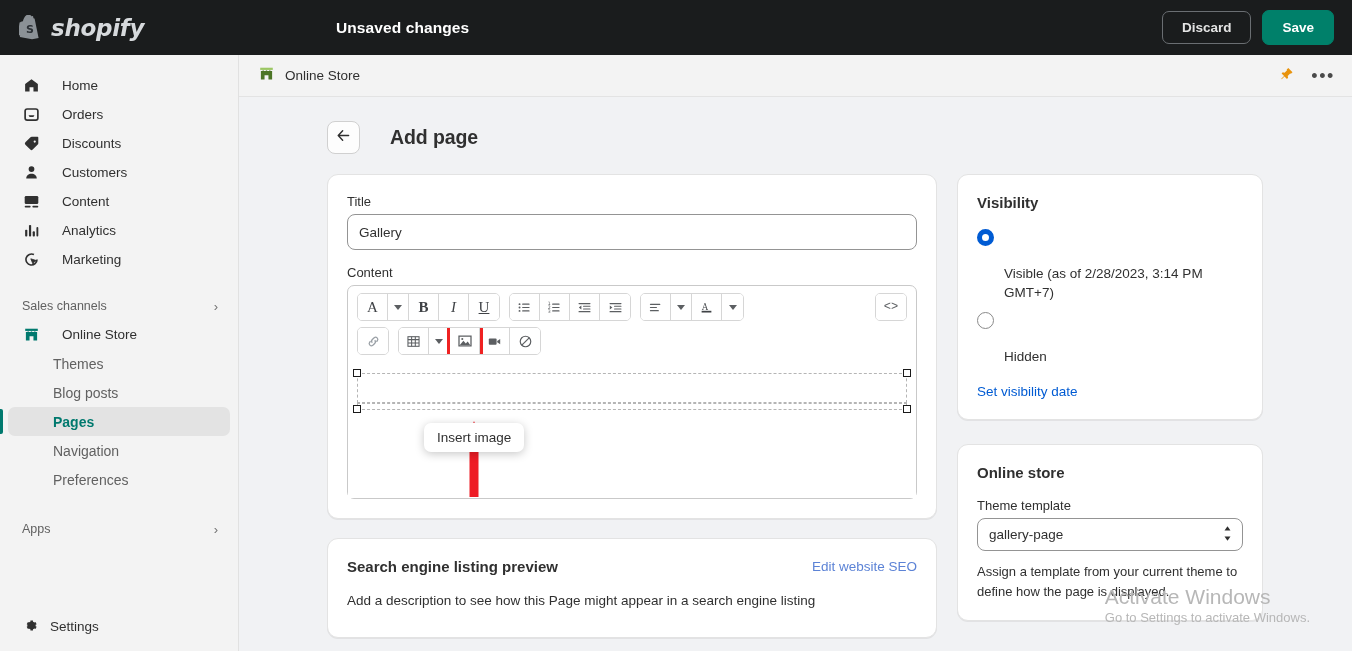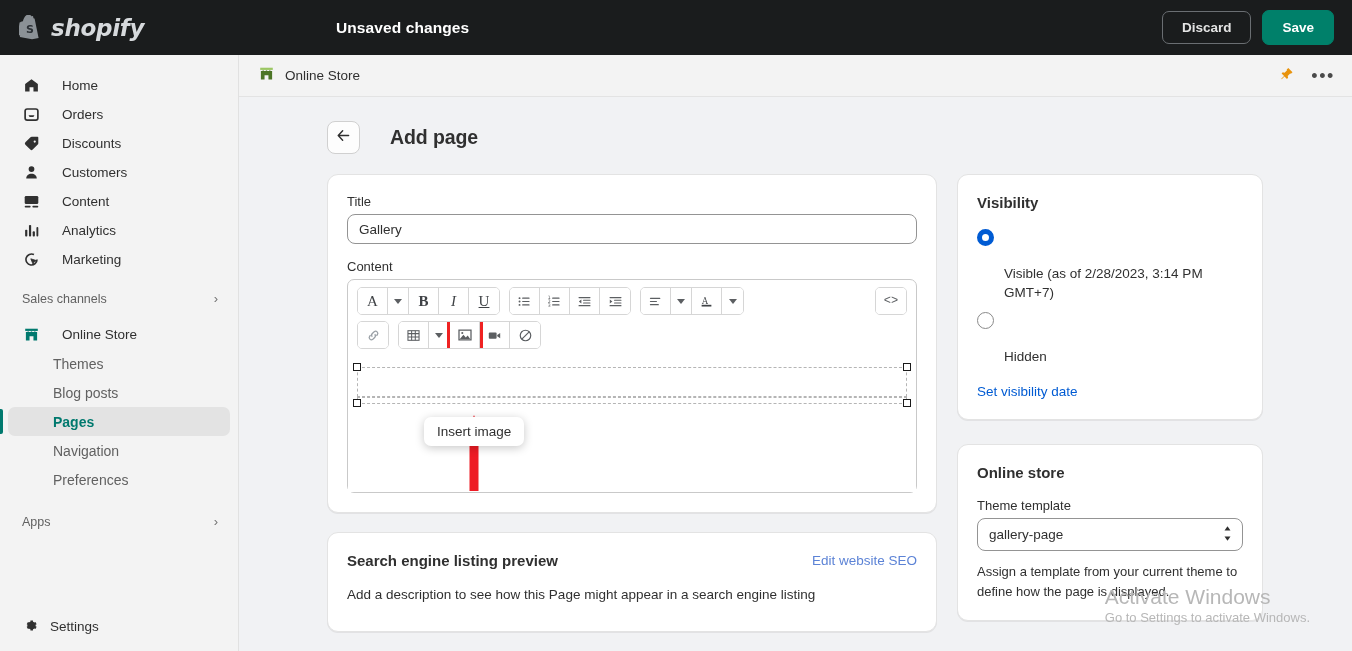--- a/index.html
+++ b/index.html
@@ -47,21 +47,21 @@
   .nav-item {
     display: flex; align-items: center; gap: 21px;
     height: 29px; margin: 0 8px; padding-left: 14px; border-radius: 7px;
     color: #303030; font-size: 13.5px; cursor: pointer; position: relative;
   }
   .nav-item .ic { width: 19px; height: 19px; display: flex; align-items: center; justify-content: center; flex: none; }
   .nav-item .ic svg { display: block; }
   .nav-group-first { margin-top: 16px; }
 
   .nav-section-head {
-    display: flex; align-items: flex-start; justify-content: space-between;
+    display: flex; align-items: center; justify-content: space-between;
     height: 28px; margin: 0 8px; padding: 0 12px 0 14px;
     color: #616161; font-size: 12.5px; cursor: pointer;
   }
   .chev { color: #737373; font-size: 13px; line-height: 1; }
 
   .nav-sub {
     display: flex; align-items: center; height: 29px; margin: 0 8px;
     padding-left: 45px; border-radius: 7px; color: #616161; font-size: 14px;
     cursor: pointer; position: relative;
   }
@@ -104,21 +104,21 @@
   .col-side { width: 306px; }
 
   .card {
     background: #ffffff; border-radius: 11px; border: 1px solid #e3e3e3;
     box-shadow: 0 1px 0 rgba(26,26,26,.07);
   }
   .card-pad { padding: 19px; }
 
   .field-label { font-size: 13px; color: #303030; margin-bottom: 5px; }
   .text-input {
-    width: 100%; height: 30px; border: 1px solid #949494; border-radius: 8px;
+    width: 100%; height: 36px; border: 1px solid #949494; border-radius: 8px;
     background: #ffffff; padding: 0 11px; font-size: 13.5px; color: #303030;
     font-family: "Liberation Sans", sans-serif;
   }
 
   
   .editor {
     border: 1px solid #c9c9c9; border-radius: 7px; margin-top: 5px; overflow: visible;
     background: #fff;
   }
   .tb-row { display: flex; align-items: center; gap: 9px; padding: 7px 9px; flex-wrap: nowrap; }

